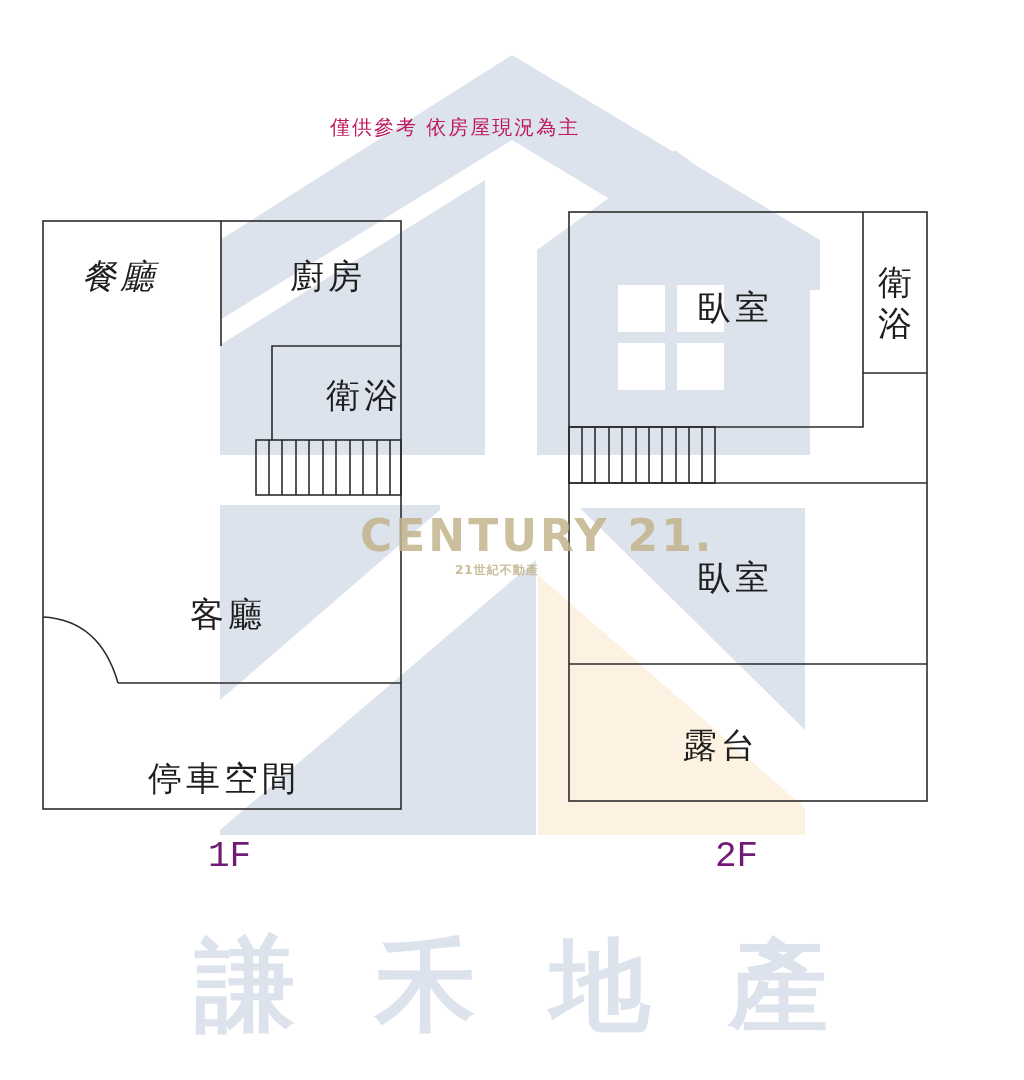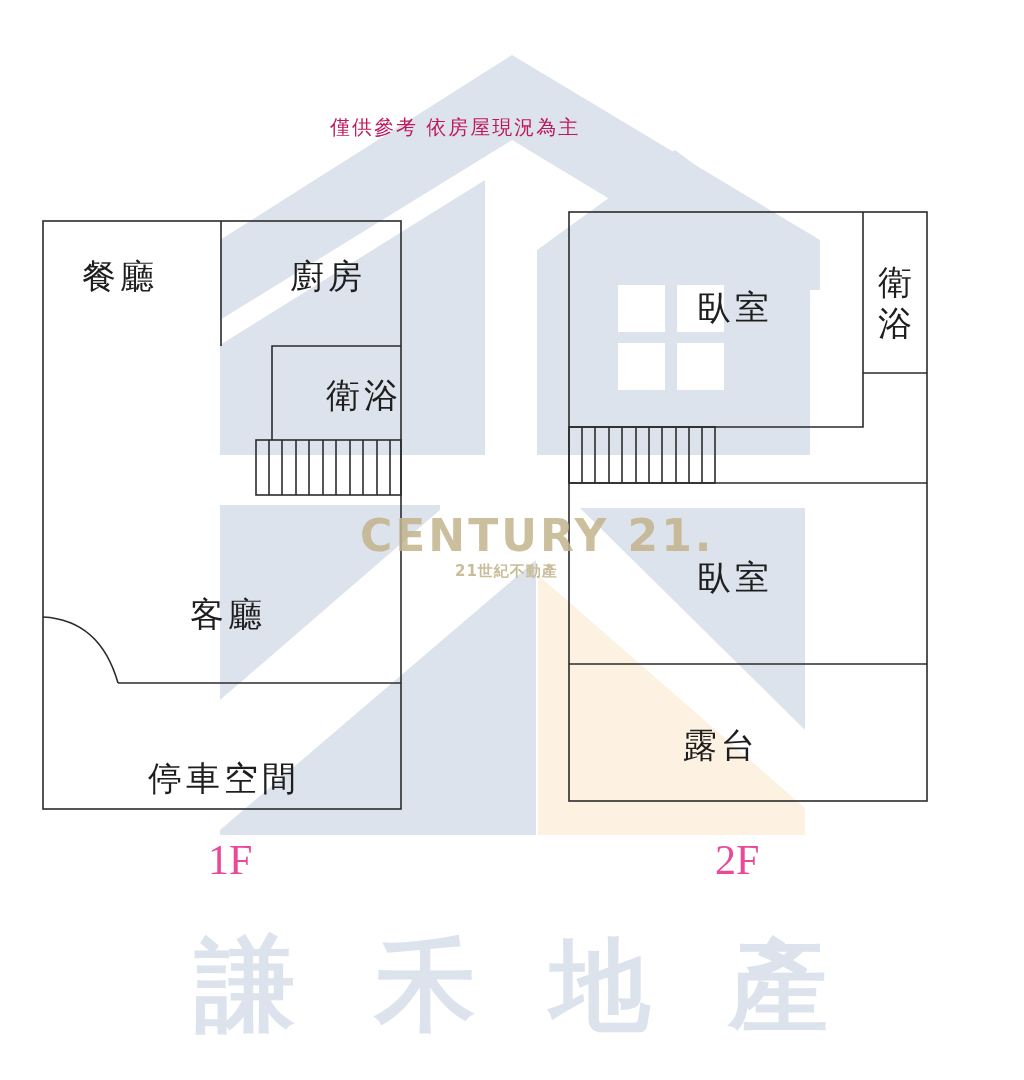--- a/index.html
+++ b/index.html
@@ -5,26 +5,26 @@
     html, body { margin: 0; padding: 0; background: #ffffff; }
     body { width: 1024px; height: 1080px; position: relative; overflow: hidden;
            font-family: "DejaVu Serif", "Liberation Serif", serif; }
     .layer { position: absolute; left: 0; top: 0; width: 1024px; height: 1080px; }
     .label { position: absolute; color: #1e1e1e; font-size: 34px; letter-spacing: 4px;
              white-space: nowrap; line-height: 1; }
     .vlabel { position: absolute; color: #1e1e1e; font-size: 34px; line-height: 1.2;
               width: 40px; text-align: center; }
     .note { position: absolute; left: 330px; top: 114px; font-size: 20px; color: #be185d;
             letter-spacing: 2px; white-space: nowrap; }
-    .floor { position: absolute; font-size: 42px; color: #ec4899;
-             font-family: Liberation Serif, serif; }
+    .floor { position: absolute; font-size: 36px; color: #701a75;
+             font-family: Liberation Mono, monospace; }
     .brand { position: absolute; left: 360px; top: 510px; font-size: 44px; font-weight: bold;
              color: #c2b48e; opacity: 0.85; letter-spacing: 3px;
              font-family: "DejaVu Sans", "Liberation Sans", sans-serif; }
-    .brand-sub { position: absolute; left: 455px; top: 562px; font-size: 15px; font-weight: bold;
+    .brand-sub { position: absolute; left: 455px; top: 562px; font-size: 12px; font-weight: bold;
                  color: #c9bc98; letter-spacing: 1px;
                  font-family: "DejaVu Sans", "Liberation Sans", sans-serif; }
     .company { position: absolute; top: 920px; font-size: 100px; font-weight: bold;
                color: #dde3ec; font-family: "DejaVu Sans", "Liberation Sans", sans-serif; }
   </style>
 </head>
 <body>
 
 <svg class="layer" viewBox="0 0 1024 1080">
 
@@ -95,21 +95,21 @@
     <line x1="569" y1="483" x2="927" y2="483"></line>
     <line x1="569" y1="664" x2="927" y2="664"></line>
   </g>
 </svg>
 
 <div class="note">僅供參考 依房屋現況為主</div>
 
 <div class="brand">CENTURY 21.</div>
 <div class="brand-sub">21世紀不動產</div>
 
-<div class="label" style="left:82px; top:259px;">餐廳</div>
+<div class="label" style="left:82px; top:259px;font-style:italic;">餐廳</div>
 <div class="label" style="left:290px; top:259px;">廚房</div>
 <div class="label" style="left:290px; top:378px;margin-left:36px;">衛浴</div>
 <div class="label" style="left:190px; top:570px;margin-top:27px;">客廳</div>
 <div class="label" style="left:148px; top:761px;">停車空間</div>
 <div class="floor" style="left:208px; top:836px;">1F</div>
 
 <div class="label" style="left:697px; top:290px;">臥室</div>
 <div class="vlabel" style="left:875px; top:262px;">
   <div>衛</div>
   <div>浴</div>

